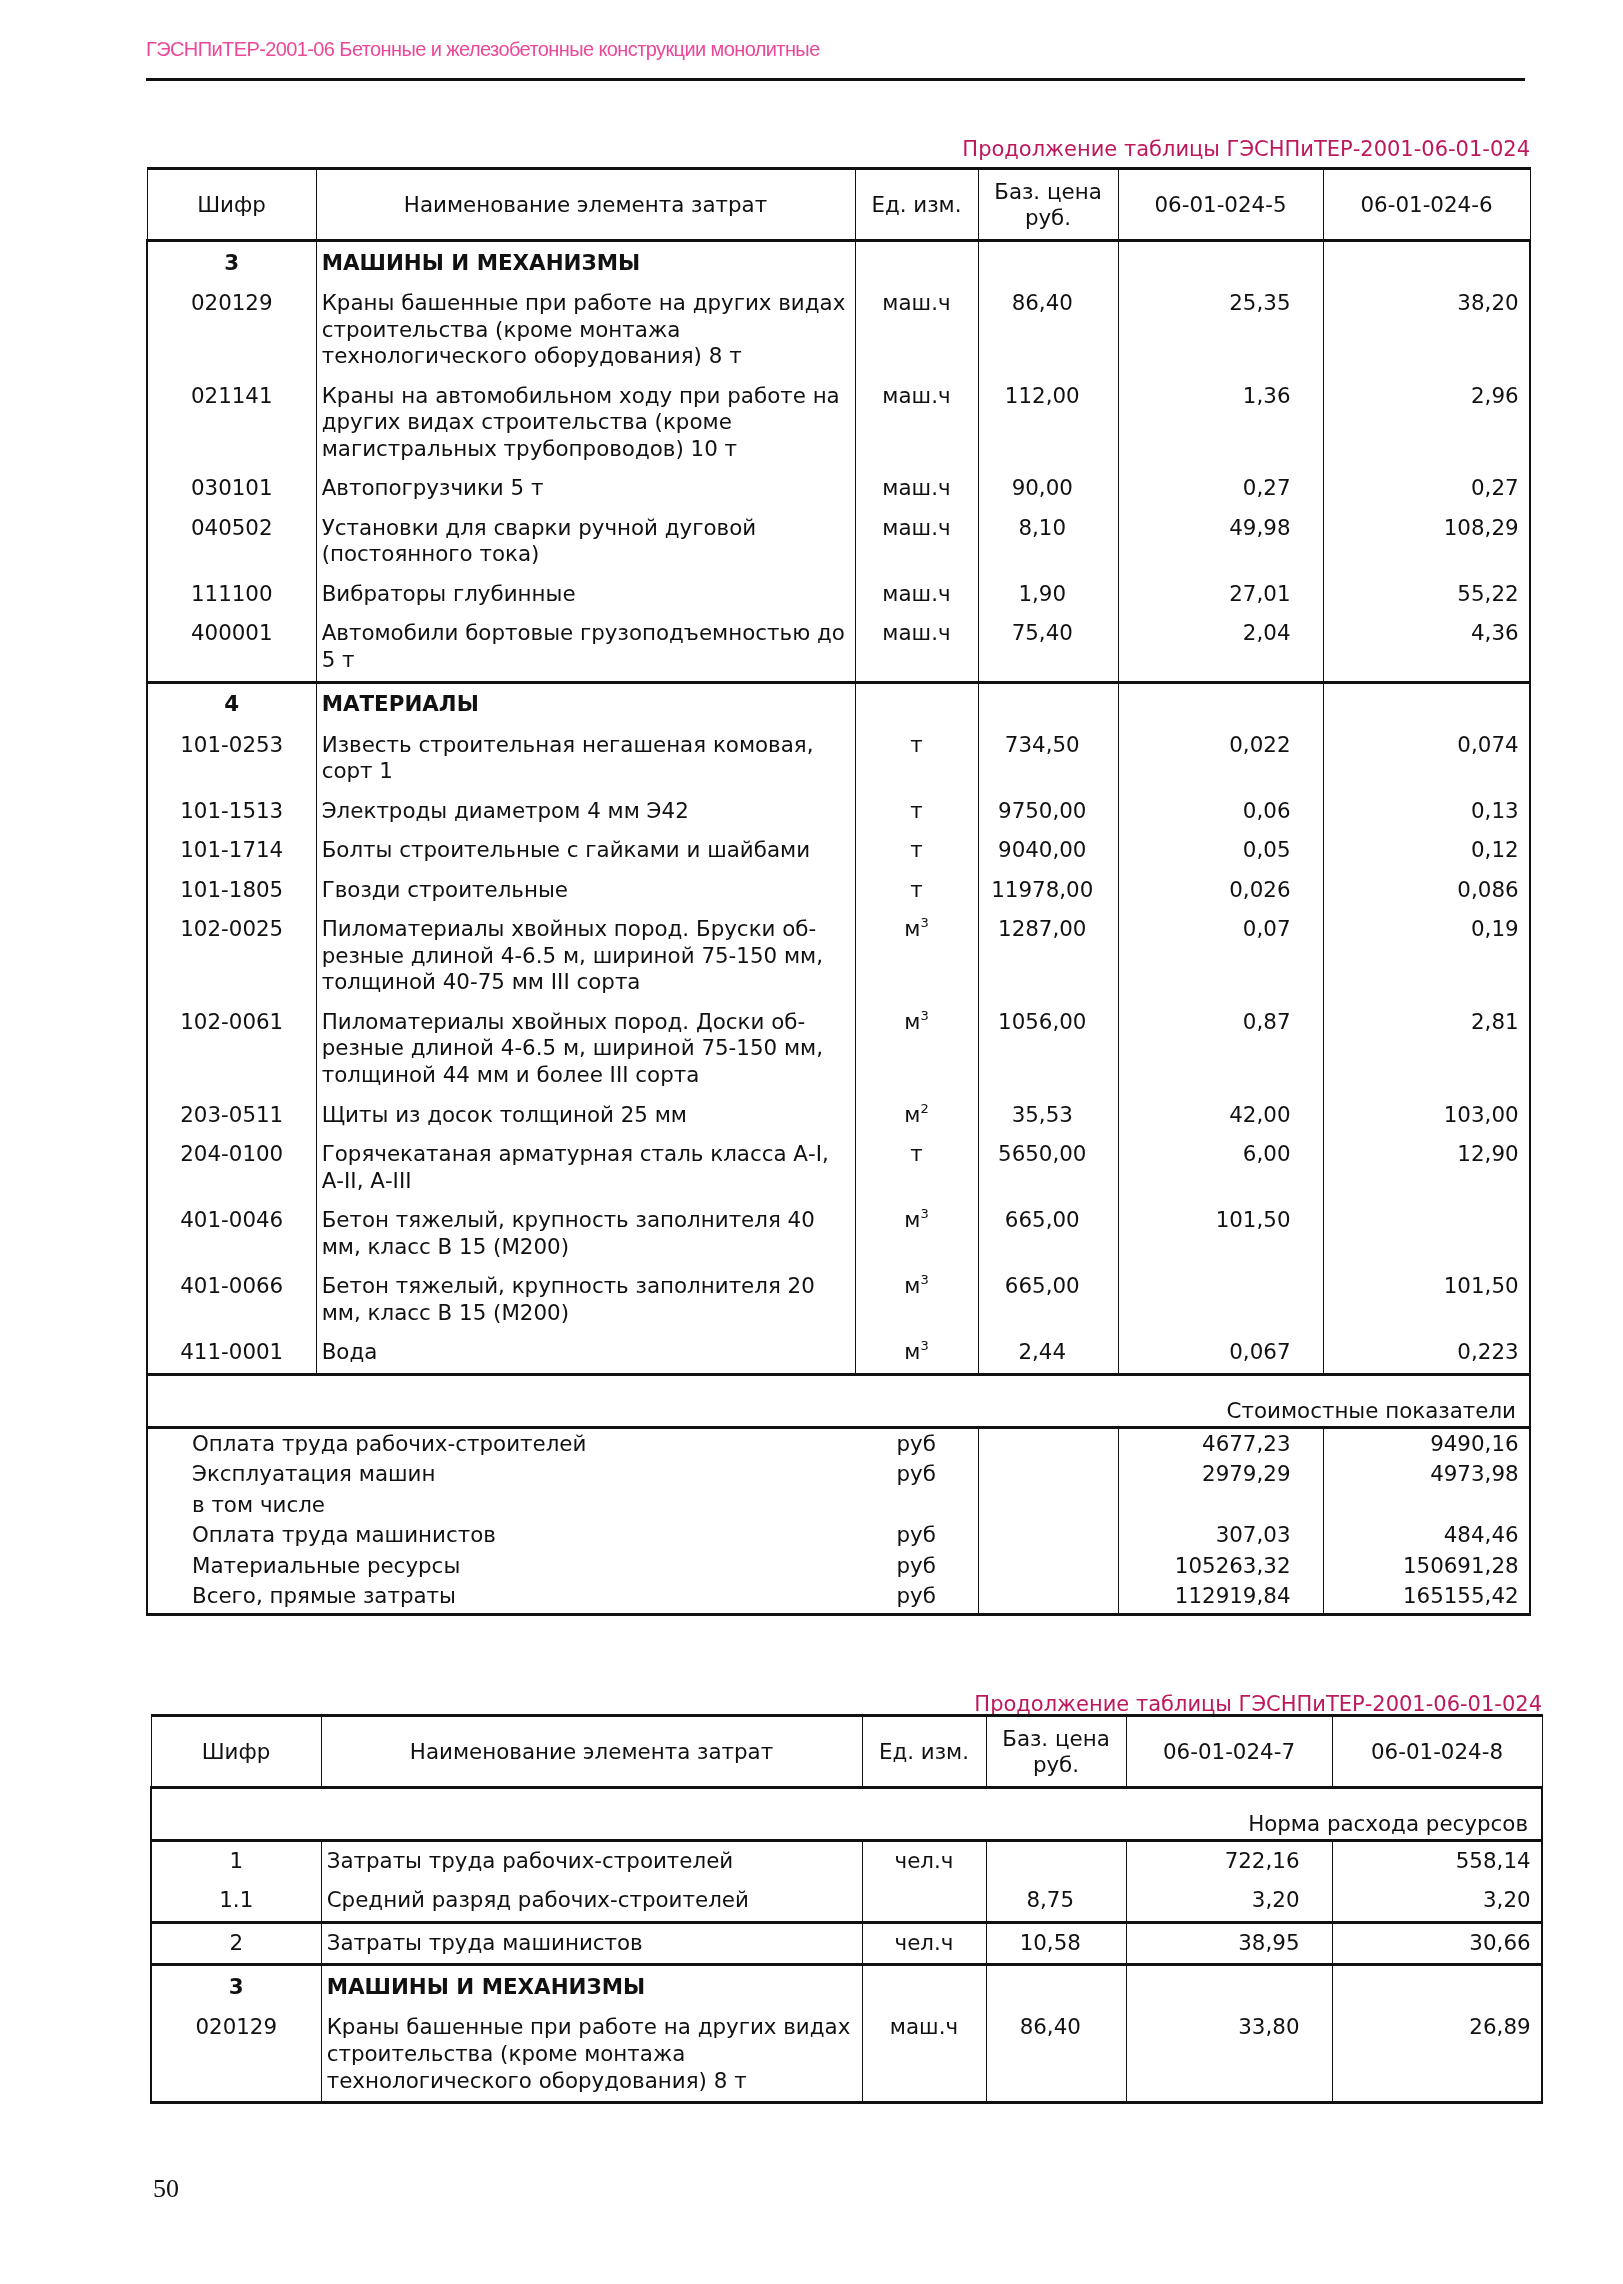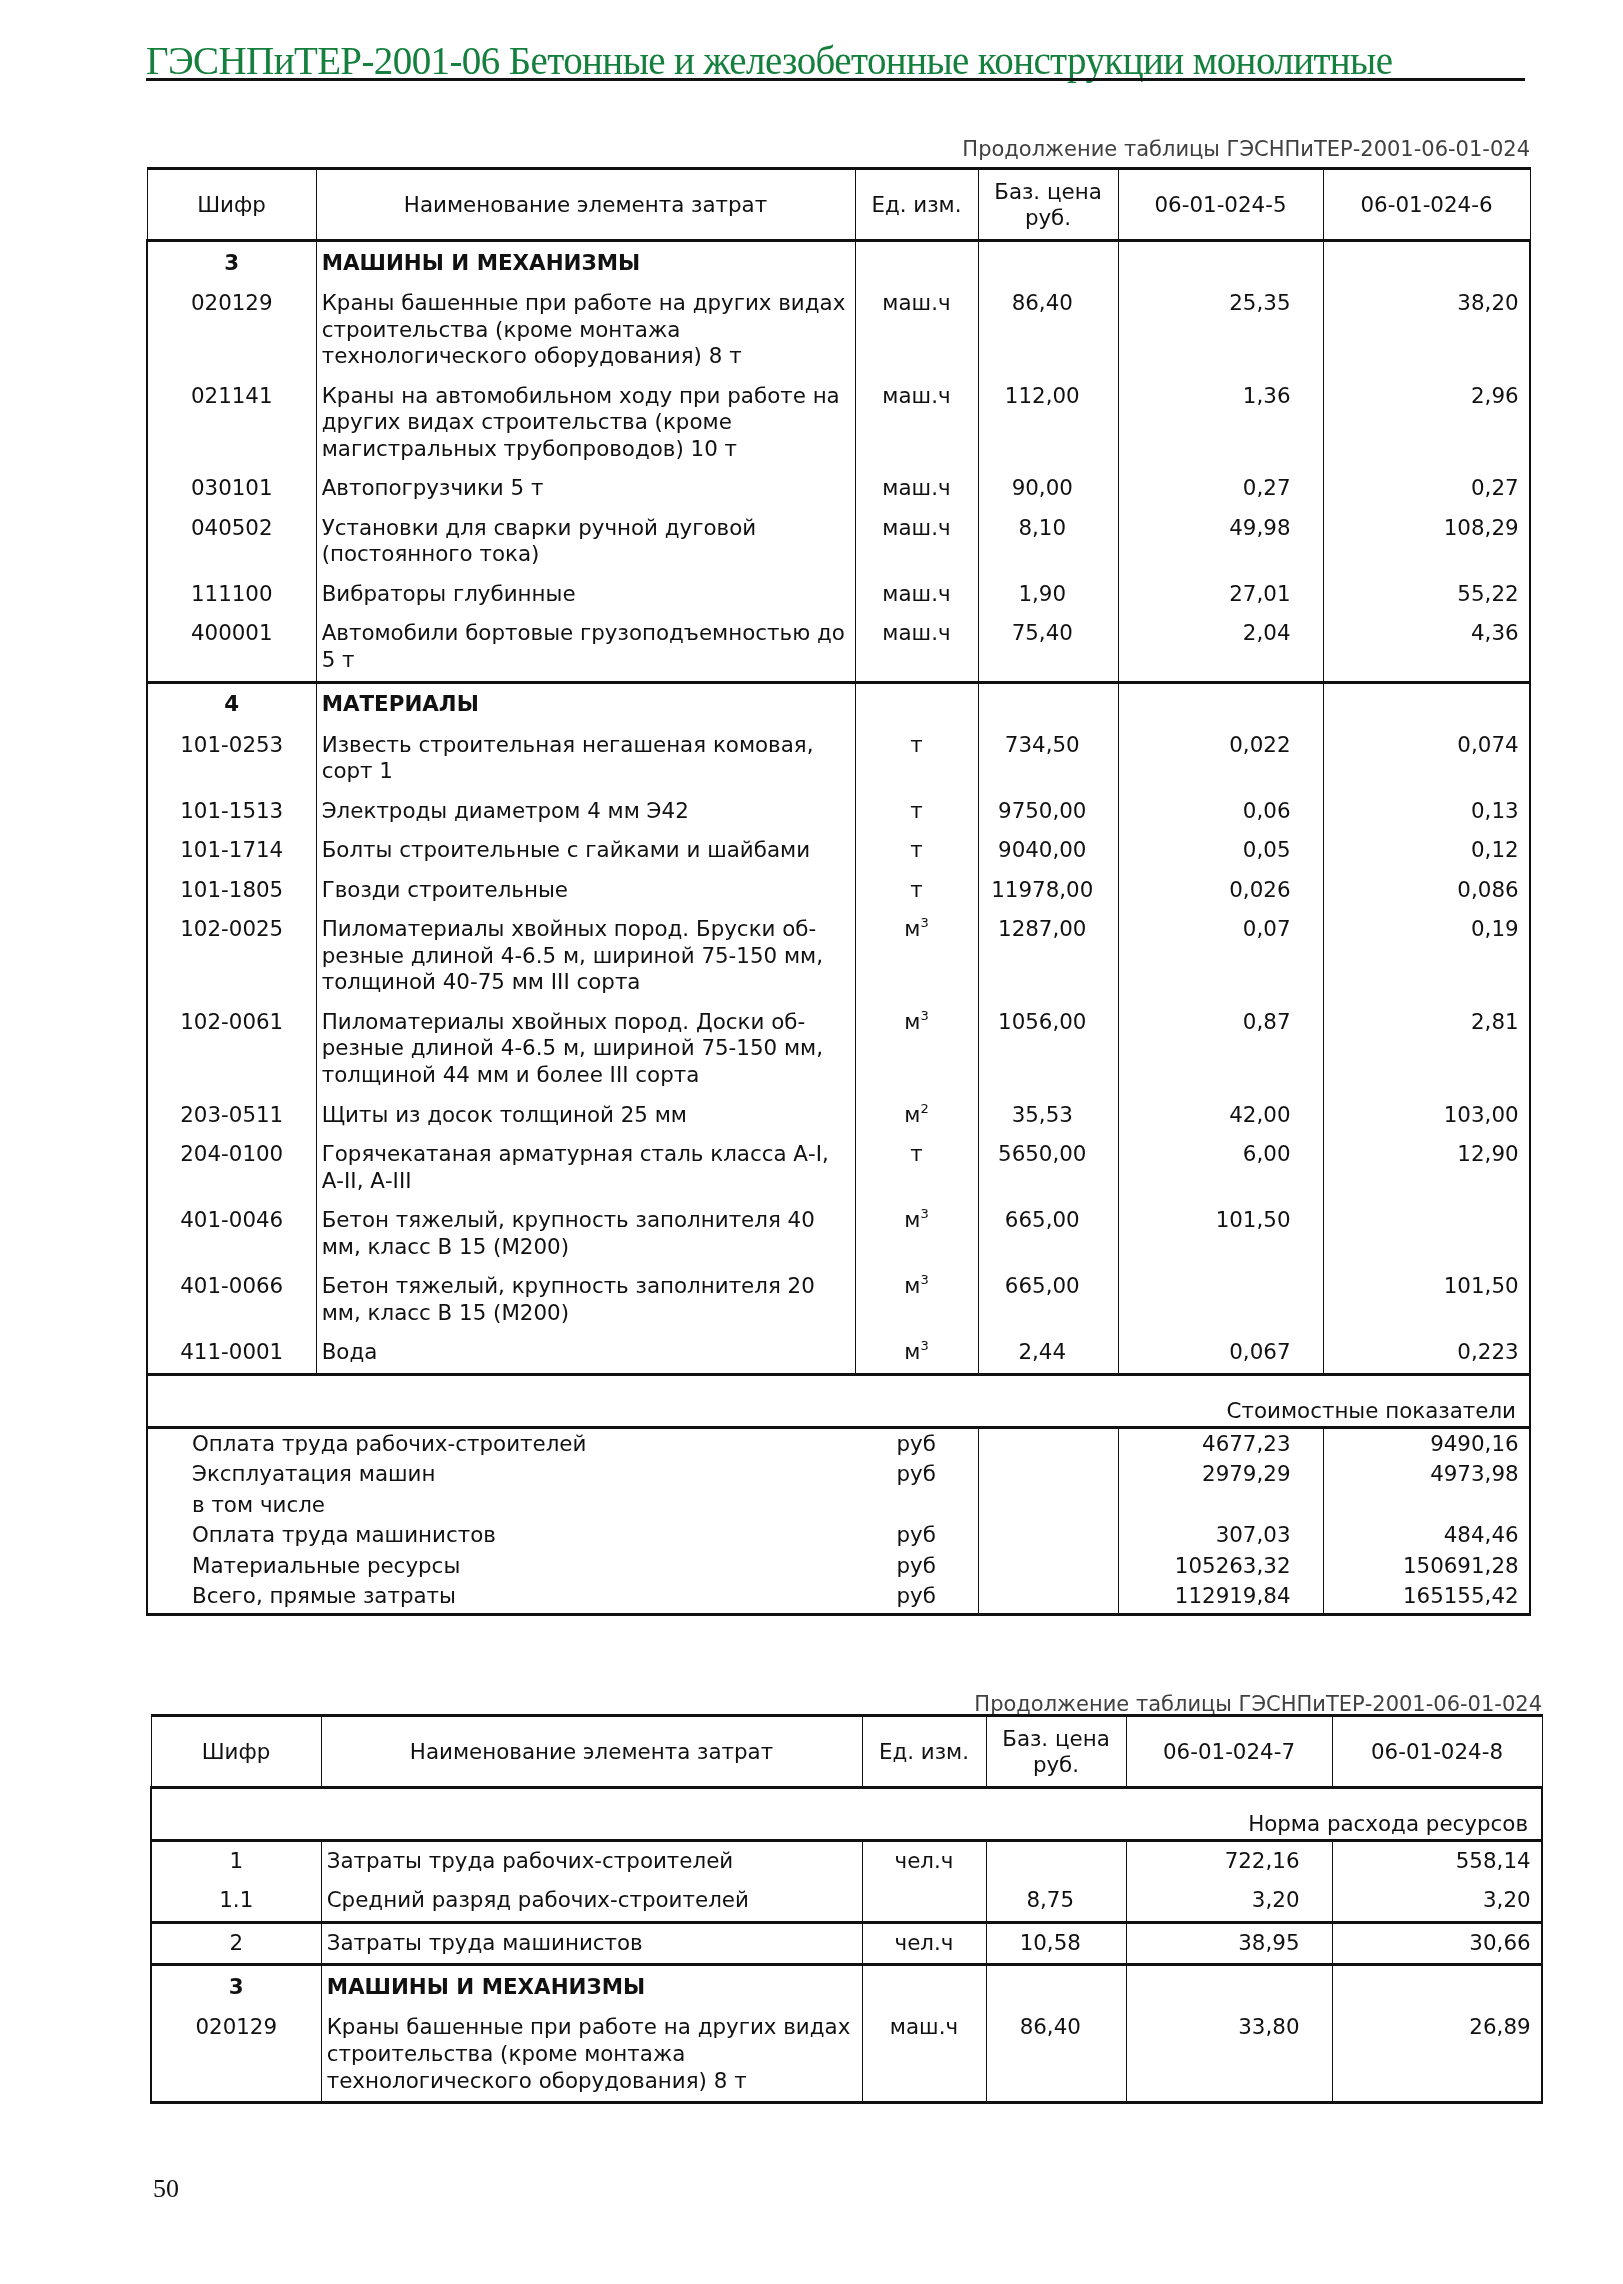--- a/index.html
+++ b/index.html
@@ -1,20 +1,20 @@
 <!DOCTYPE html>
 <html style="font-size:10.4px"><head>
 <meta charset="utf-8">
 <style>
   html, body { margin: 0; padding: 0; background: #ffffff; }
   body { width: 1624px; height: 2284px; position: relative; color: #111; font-family: "DejaVu Sans", sans-serif; overflow: hidden; }
-  .page-header { position: absolute; left: 146px; top: 38px; width: 1374px; font-family: Liberation Serif, serif; font-size: 39px; letter-spacing: -0.6px; color: #15803d; }
+  .page-header { position: absolute; left: 146px; top: 38px; width: 1374px; font-family: Liberation Sans, sans-serif; font-size: 20px; letter-spacing: -0.6px; color: #ec4899; }
   .header-rule { position: absolute; left: 146px; top: 78px; width: 1379px; height: 2.6px; background: #111; }
 
-  .caption { position: absolute; font-size: 21px; text-align: right; color: #404040; }
+  .caption { position: absolute; font-size: 21px; text-align: right; color: #be185d; }
   .caption1 { left: 843px; top: 137px; width: 687px; }
   .caption2 { left: 843px; top: 1692px; width: 699px; }
 
   table.norm { position: absolute; border-collapse: collapse; font-size: 21.4px; color: #111; table-layout: fixed; padding-left: 6px; }
   table.t1 { left: 146px; top: 167px; width: 1383px; }
   table.t2 { left: 150px; top: 1714px; width: 1391px; }
   table.norm td { padding: 0 6.5px; vertical-align: top; line-height: 26.6px; }
   table.norm .hdr td { height: 69px; text-align: center; vertical-align: middle; border: 1.3px solid #111; line-height: 26px; border-top: 3.2px solid #111; border-bottom: 3.2px solid #111; }
   table.norm td.c-code { text-align: center; border-left: 2.6px solid #111; border-right: 1.3px solid #111; }
   table.norm td.c-name { text-align: left; border-right: 1.3px solid #111; padding-left: 5.2px; }

